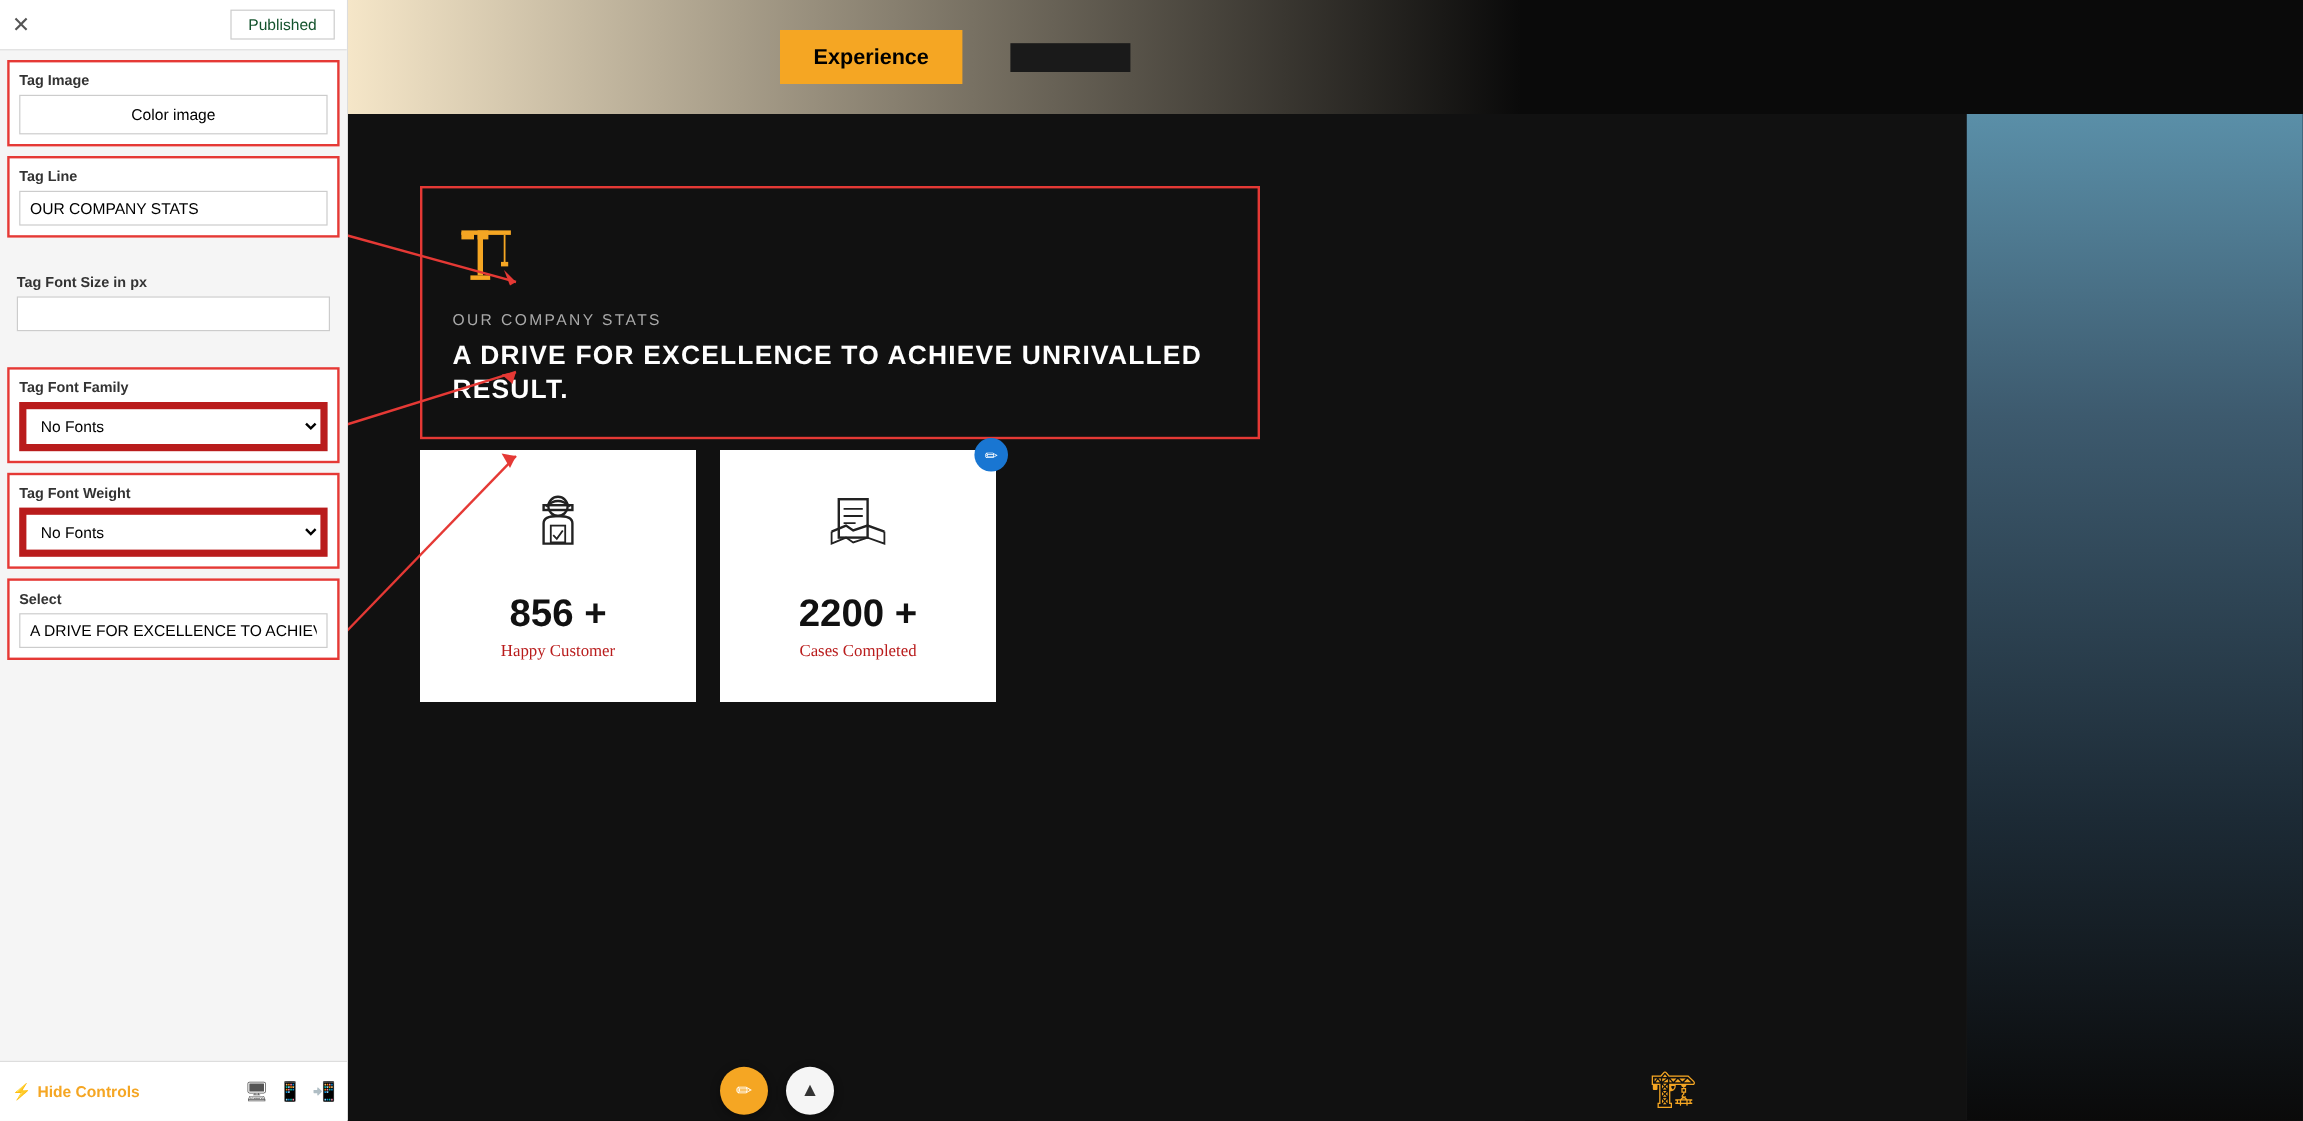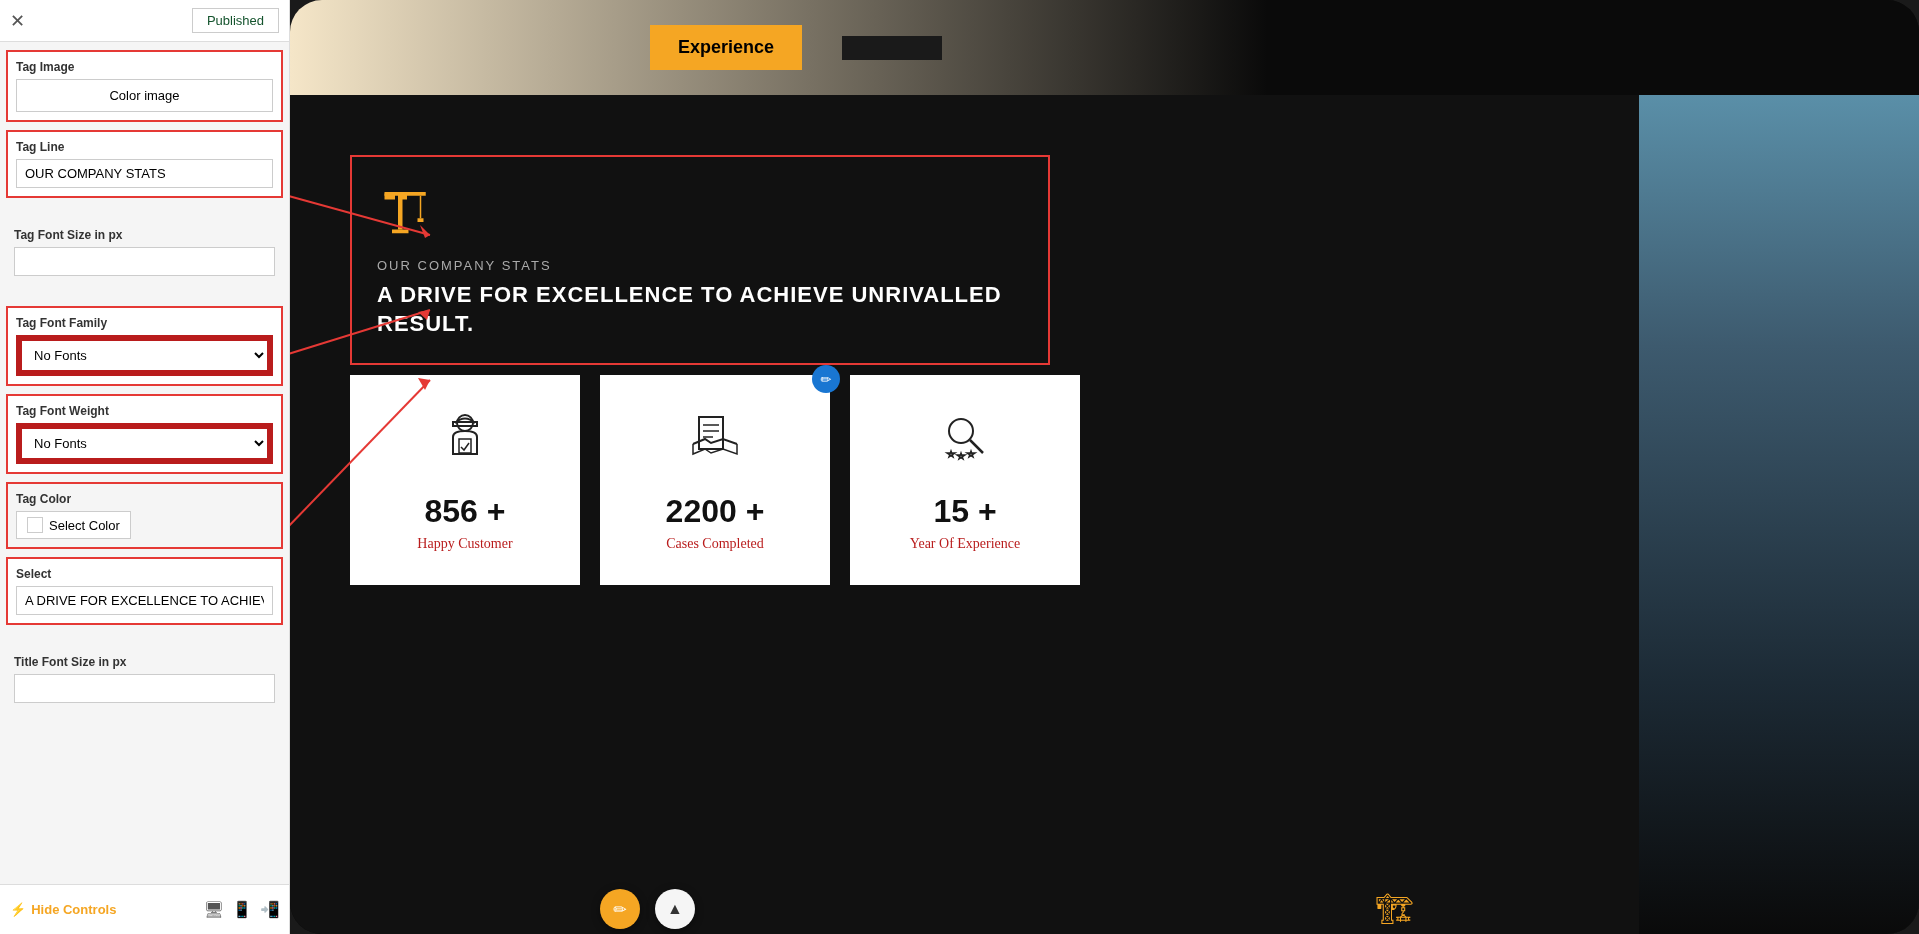--- a/index.html
+++ b/index.html
@@ -179,21 +179,20 @@
 
     
     .main-content {
       position: absolute;
       left: 290px;
       top: 0;
       width: calc(1919px - 290px);
       height: 934px;
       background: #0a0a0a;
       overflow: hidden;
-      border-radius: 32px;
     }
 
     
     .top-strip {
       position: absolute;
       left: 0; top: 0;
       width: 100%;
       height: 95px;
       background: linear-gradient(to right, #f5e6c8 0%, #0a0a0a 60%);
       display: flex;
@@ -448,37 +447,26 @@
       <option>No Fonts</option>
       <option>100</option>
       <option>300</option>
       <option>400</option>
       <option>600</option>
       <option>700</option>
       <option>900</option>
     </select>
   </div>
 
-  <div class="tag-color-section">
-    <label>Tag Color</label>
-    <button class="select-color-btn">
-      <span class="color-swatch"></span>
-      <span>Select Color</span>
-    </button>
-  </div>
 
   <div class="panel-section">
     <label>Select</label>
     <input type="text" value="A DRIVE FOR EXCELLENCE TO ACHIEVE UNRIVAL" style="">
   </div>
 
-  <div class="panel-no-border">
-    <label>Title Font Size in px</label>
-    <input type="text" style="">
-  </div>
 
   <div class="panel-bottom">
     <button class="hide-controls-btn">
       <span>⚡</span>
       <span>Hide Controls</span>
     </button>
     <div class="device-icons">
       <button class="device-icon">🖥</button>
       <button class="device-icon">📱</button>
       <button class="device-icon">📲</button>
@@ -552,35 +540,20 @@
             <line x1="18" y1="28" x2="28" y2="28" stroke="#222" stroke-width="1.5"></line>
 
             <path d="M8 35 L20 30 L26 34 L38 30 L52 35" stroke="#222" stroke-width="2" fill="none"></path>
             <path d="M8 35 L8 45 L20 40 L26 44 L38 40 L52 45 L52 35" stroke="#222" stroke-width="1.5" fill="none"></path>
           </svg>
         </div>
         <div class="stat-number">2200 +</div>
         <div class="stat-label">Cases Completed</div>
       </div>
 
-      <div class="stat-card">
-        <div class="stat-icon">
-          <svg width="60" height="60" viewBox="0 0 60 60" fill="none" xmlns="http://www.w3.org/2000/svg">
-
-            <circle cx="26" cy="22" r="12" stroke="#222" stroke-width="2" fill="none"></circle>
-            <line x1="35" y1="31" x2="48" y2="44" stroke="#222" stroke-width="2.5"></line>
-
-            <path d="M16 42 L18 48 L12 44 L20 44 L14 48 Z" stroke="#222" stroke-width="1.5" fill="none"></path>
-            <path d="M26 44 L28 50 L22 46 L30 46 L24 50 Z" stroke="#222" stroke-width="1.5" fill="none"></path>
-            <path d="M36 42 L38 48 L32 44 L40 44 L34 48 Z" stroke="#222" stroke-width="1.5" fill="none"></path>
-          </svg>
-        </div>
-        <div class="stat-number">15 +</div>
-        <div class="stat-label">Year Of Experience</div>
-      </div>
 
     </div>
 
     <div class="right-image-overlay">
       <div class="construction-bg"></div>
     </div>
 
   </div>
 
   <div class="bottom-controls">

